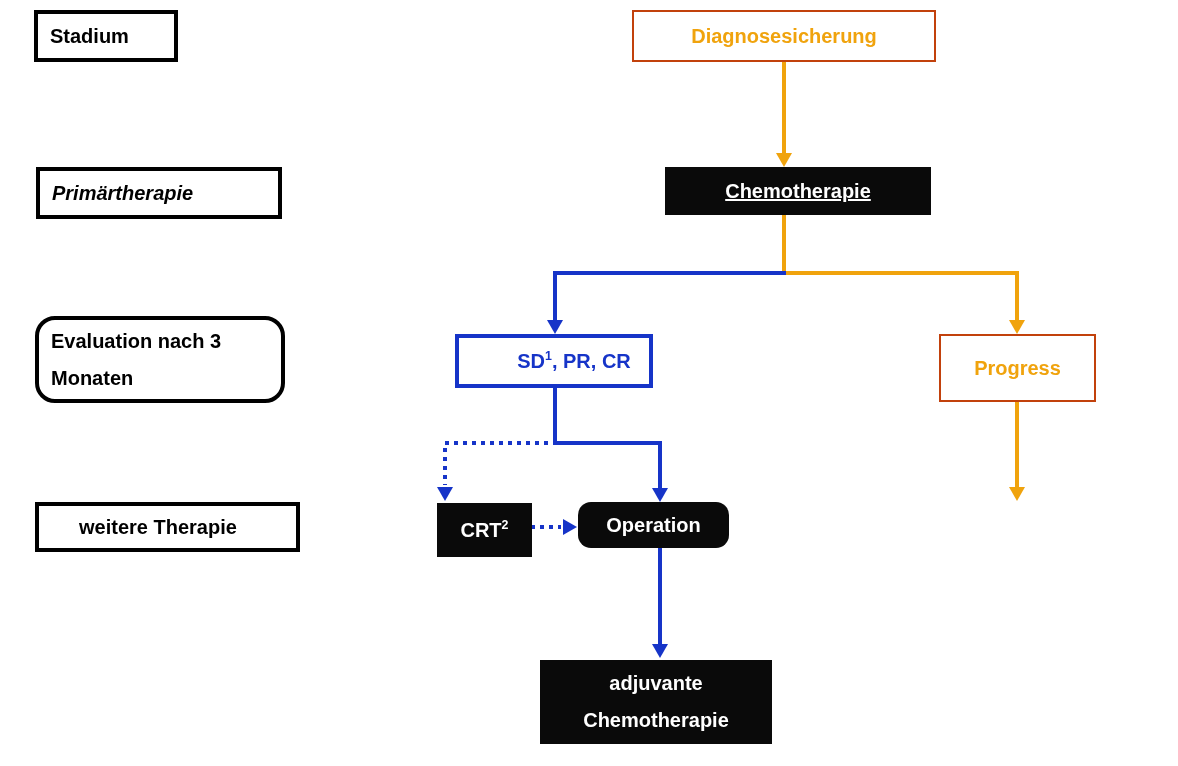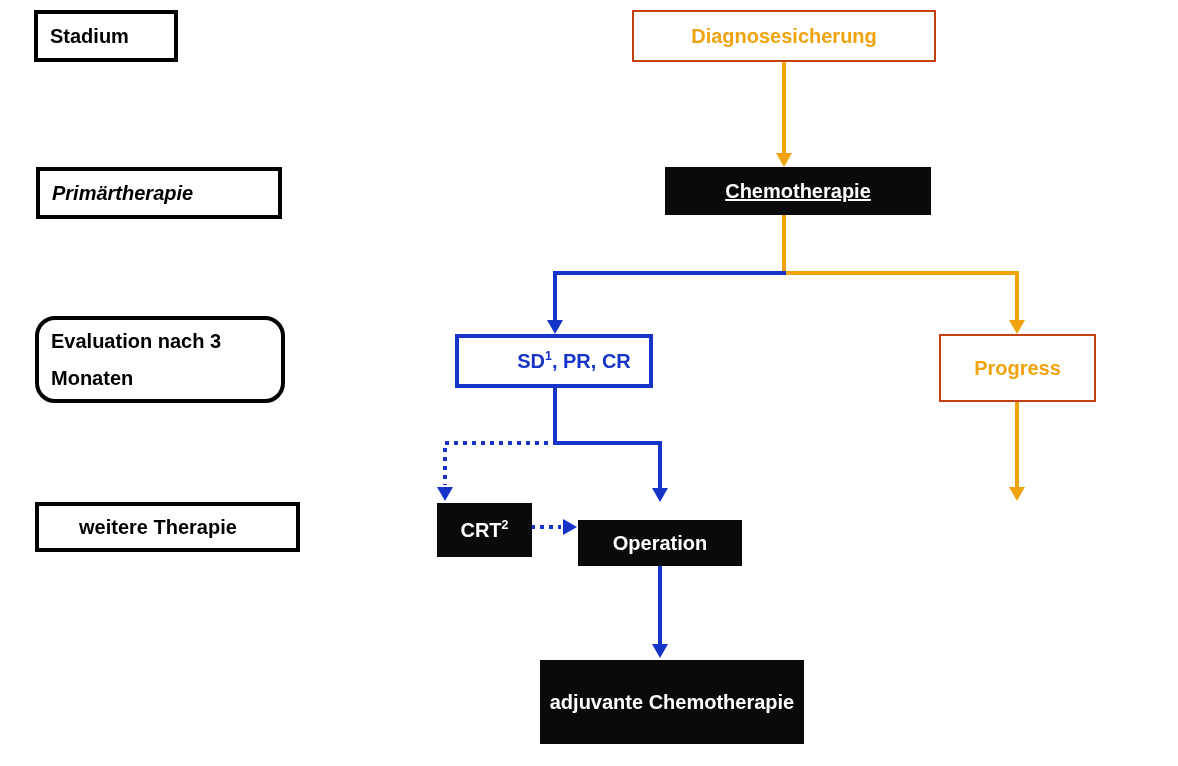--- a/index.html
+++ b/index.html
@@ -73,22 +73,22 @@
   
   .pos-stadium      { left: 34px;  top: 10px;  width: 144px; height: 52px; }
   .pos-primary      { left: 36px;  top: 167px; width: 246px; height: 52px; font-style: italic; }
   .pos-evaluation   { left: 35px;  top: 316px; width: 250px; height: 87px; border-radius: 20px; }
   .pos-further      { left: 35px;  top: 502px; width: 265px; height: 50px; padding-left: 40px; }
   .pos-diagnosis    { left: 632px; top: 10px;  width: 304px; height: 52px; }
   .pos-chemo        { left: 665px; top: 167px; width: 266px; height: 48px; text-decoration: underline; }
   .pos-sd           { left: 455px; top: 334px; width: 198px; height: 54px; }
   .pos-progress     { left: 939px; top: 334px; width: 157px; height: 68px; }
   .pos-crt          { left: 397px; top: 503px; width: 95px;  height: 54px; margin-left: 40px; }
-  .pos-operation    { left: 578px; top: 520px; width: 164px; height: 46px; }
-  .pos-adjuvant     { left: 540px; top: 660px; width: 264px; height: 84px; }
+  .pos-operation    { left: 578px; top: 502px; width: 151px; height: 46px; border-radius: 13px; }
+  .pos-adjuvant     { left: 540px; top: 660px; width: 232px; height: 84px; }
   .pos-alternative  { left: 897px; top: 501px; width: 238px; height: 85px; }
 </style>
 </head>
 <body>
 
 <div class="canvas">
 
   <svg class="connectors" width="1178" height="766" viewBox="0 0 1178 766">
 
     <path d="M784 62 V154" stroke="#f0a30d" stroke-width="4" fill="none"></path>

